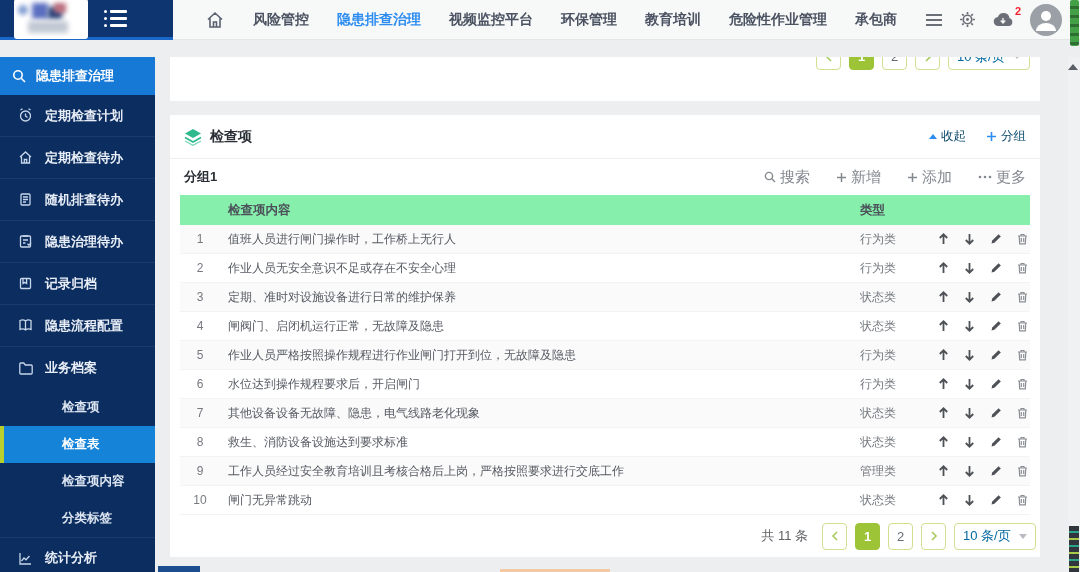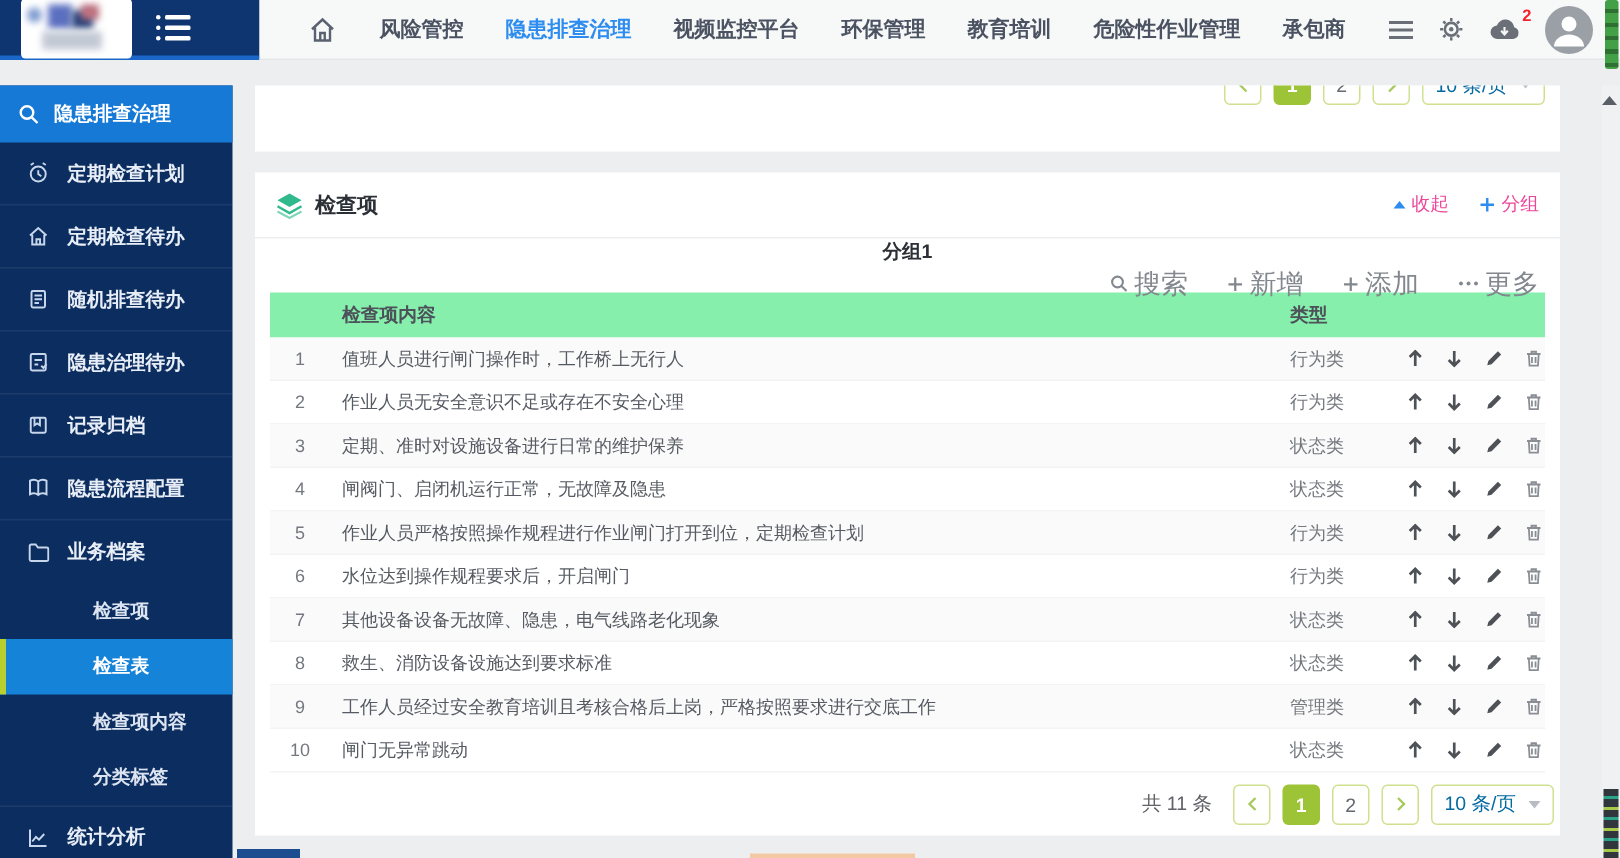--- a/index.html
+++ b/index.html
@@ -45,27 +45,27 @@
   .pg-btn { min-width:25px; height:27px; border:1px solid #cfe08f; border-radius:4px; background:#fff; font-size:13px; color:#666b72; display:flex; align-items:center; justify-content:center; padding:0 5px; cursor:pointer; }
   .pg-btn.active { background:#9dc436; border-color:#9dc436; color:#fff; font-weight:700; }
   .pg-size { width:82px; justify-content:space-between; padding:0 8px; color:#0369a1; }
   .caret-down { width:0; height:0; border-left:4px solid transparent; border-right:4px solid transparent; border-top:5px solid #b8bcc2; }
   .chev { color:#a8c95e; }
 
   .card { margin:14px 0 0 15px; width:870px; background:#fff; }
   .card-header { height:44px; display:flex; align-items:center; padding:0 14px; border-bottom:1px solid #eceef0; }
   .panel-title { font-size:14px; font-weight:700; color:#2b2f36; margin-left:8px; }
   .hd-links { margin-left:auto; display:flex; gap:20px; align-items:center; }
-  .hd-link { color:#ec4899; font-size:12.5px; display:flex; align-items:center; gap:4px; cursor:pointer; }
+  .hd-link { color:#0c4a6e; font-size:12.5px; display:flex; align-items:center; gap:4px; cursor:pointer; }
   .caret-up { width:0; height:0; border-left:4px solid transparent; border-right:4px solid transparent; border-bottom:5px solid #2d8cf0; }
 
-  .group-row { height:36px; display:flex; align-items:center; padding:0 14px;flex-direction:column; }
+  .group-row { height:36px; display:flex; align-items:center; padding:0 14px; }
   .group-title { font-size:13px; font-weight:700; color:#2b2f36; }
   .toolbar { margin-left:auto; display:flex; gap:26px; align-items:center; }
-  .tool-link { color:#83888f; font-size:18px; display:flex; align-items:center; gap:4px; cursor:pointer; }
+  .tool-link { color:#83888f; font-size:15px; display:flex; align-items:center; gap:4px; cursor:pointer; }
 
   .table { margin:0 10px; }
   .thead { height:30px; background:#86efac; display:flex; align-items:center; font-weight:700; font-size:12.5px; color:#4c515a; }
   .col-idx { width:40px; text-align:center; flex:none; }
   .col-content { flex:1; padding-left:8px; }
   .col-type { width:78px; flex:none; }
   .col-actions { width:92px; flex:none; display:flex; justify-content:space-between; align-items:center; padding-right:2px; }
   .trow { height:29px; display:flex; align-items:center; font-size:12px; color:#565a62; border-bottom:1px solid #f2f3f5; }
   .trow:nth-child(odd) { background:#fafafa; }
   .trow .col-idx { color:#75797f; }
@@ -451,21 +451,21 @@
       <span class="act del">
                 <svg width="11" height="12" viewBox="0 0 11 12" fill="none" stroke="currentColor" stroke-width="1.2">
                   <path d="M1 3h9M4 3V1.5h3V3M2.2 3l.5 7.8h5.6L8.8 3M4.3 5v4M6.7 5v4"></path>
                 </svg>
               </span>
     </span>
   </div>
 
   <div class="trow">
     <span class="col-idx">5</span>
-    <span class="col-content">作业人员严格按照操作规程进行作业闸门打开到位，定期检查计划</span>
+    <span class="col-content">作业人员严格按照操作规程进行作业闸门打开到位，无故障及隐患</span>
     <span class="col-type">行为类</span>
     <span class="col-actions">
       <span class="act">
                 <svg width="11" height="12" viewBox="0 0 11 12" fill="none" stroke="currentColor" stroke-width="1.8">
                   <path d="M5.5 11V1.5M1.8 5 5.5 1.3 9.2 5"></path>
                 </svg>
               </span>
       <span class="act">
                 <svg width="11" height="12" viewBox="0 0 11 12" fill="none" stroke="currentColor" stroke-width="1.8">
                   <path d="M5.5 1v9.5M1.8 7 5.5 10.7 9.2 7"></path>

